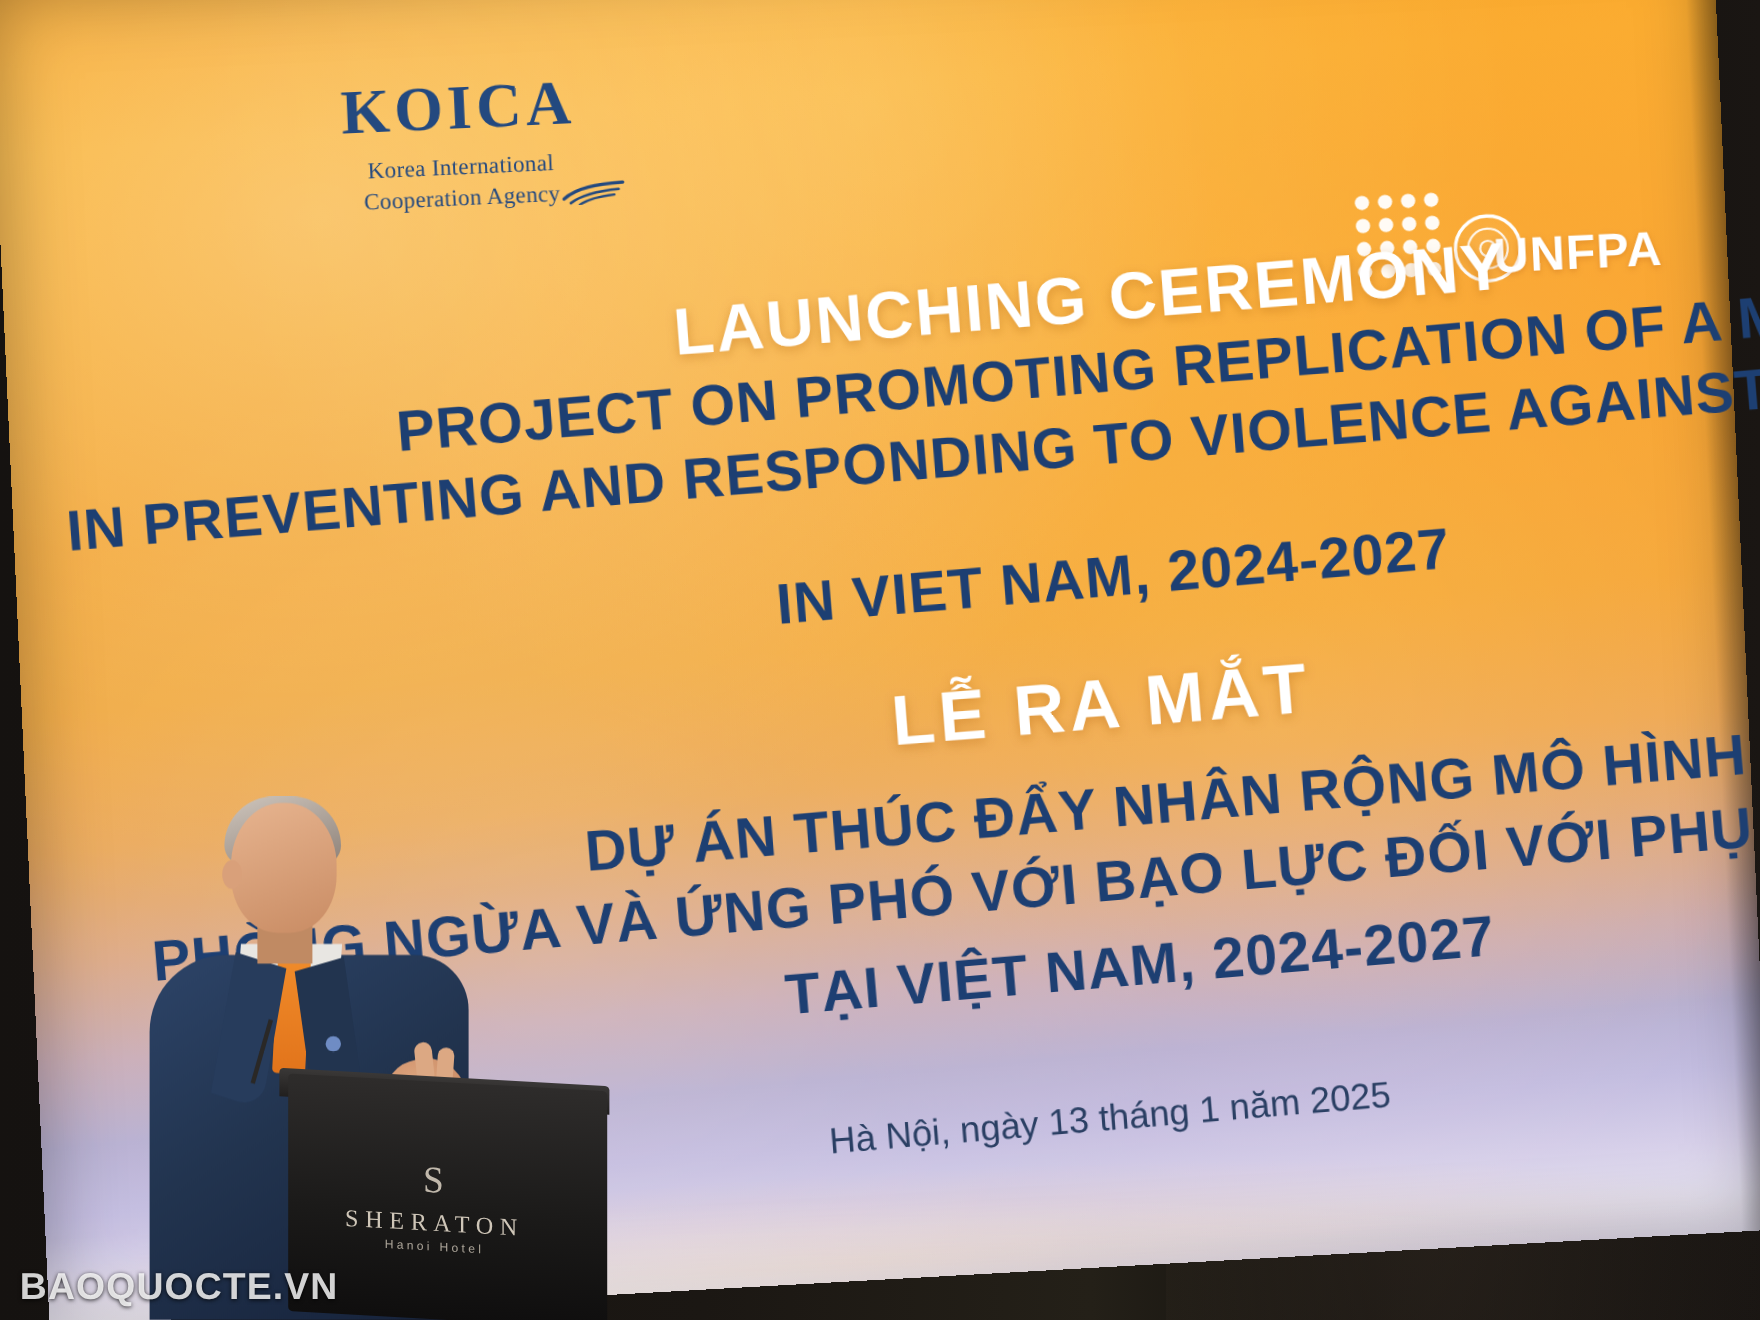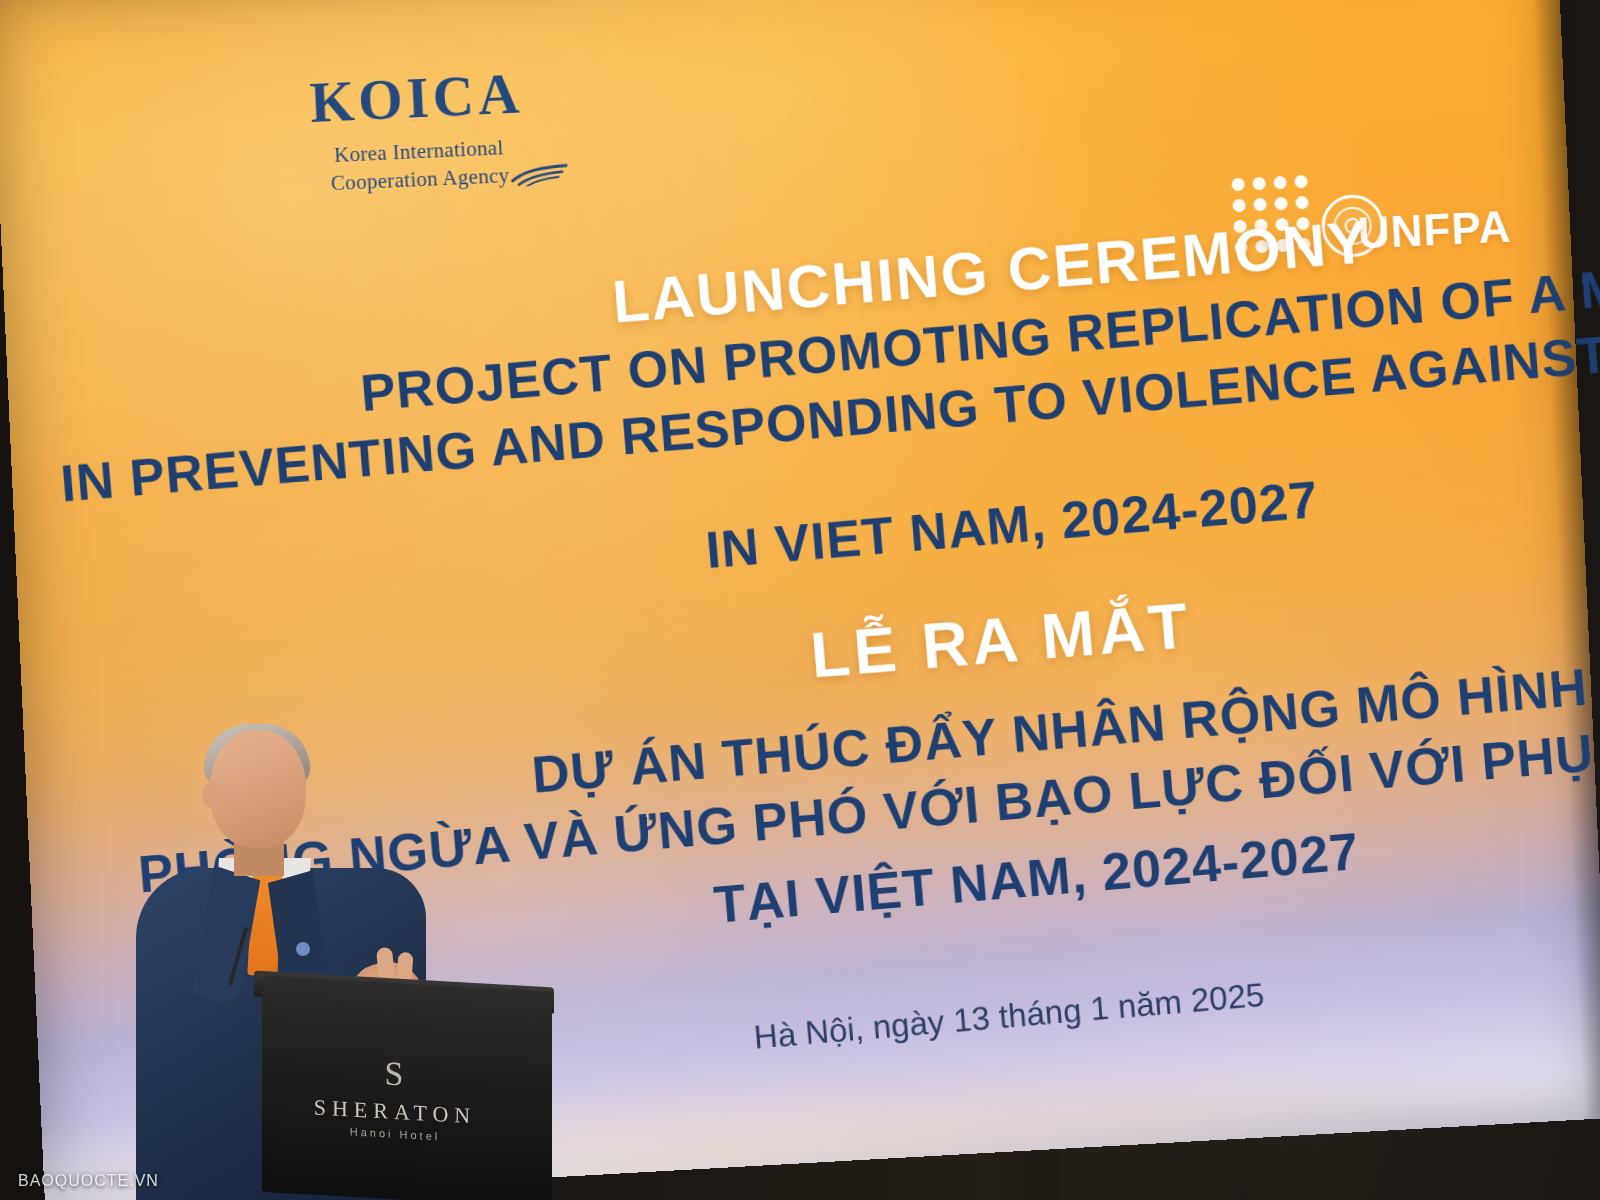--- a/index.html
+++ b/index.html
@@ -391,22 +391,22 @@
     background: #2a2826;
     transform: rotate(16deg);
   }
 
   
   .watermark {
     position: absolute;
     left: 18px;
     bottom: 10px;
     font-family: "Liberation Sans", sans-serif;
-    font-weight: normal;
-    font-size: 16px;
+    font-weight: bold;
+    font-size: 34px;
     letter-spacing: 1px;
     color: rgba(255,255,255,.82);
     text-shadow: 0 1px 4px rgba(0,0,0,.8);
   }
 </style>
 </head>
 <body>
 
 <div id="stage">
 

